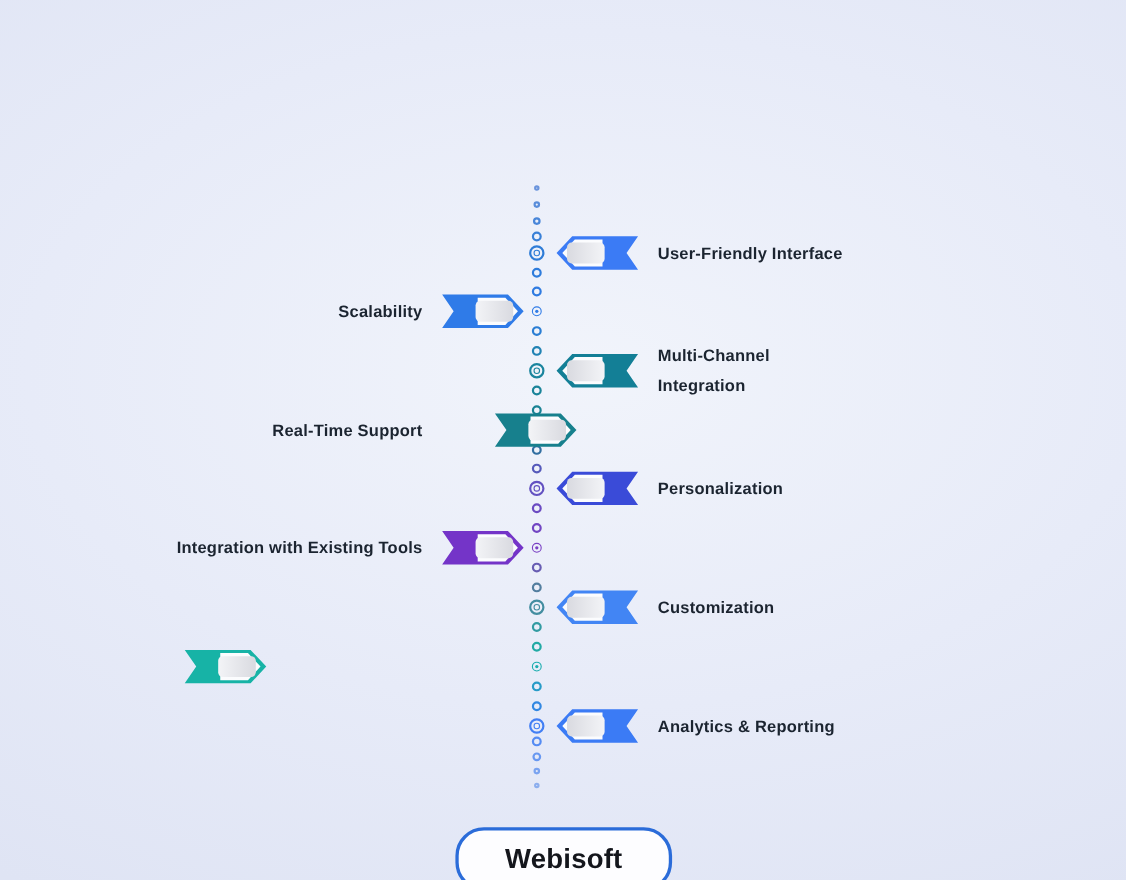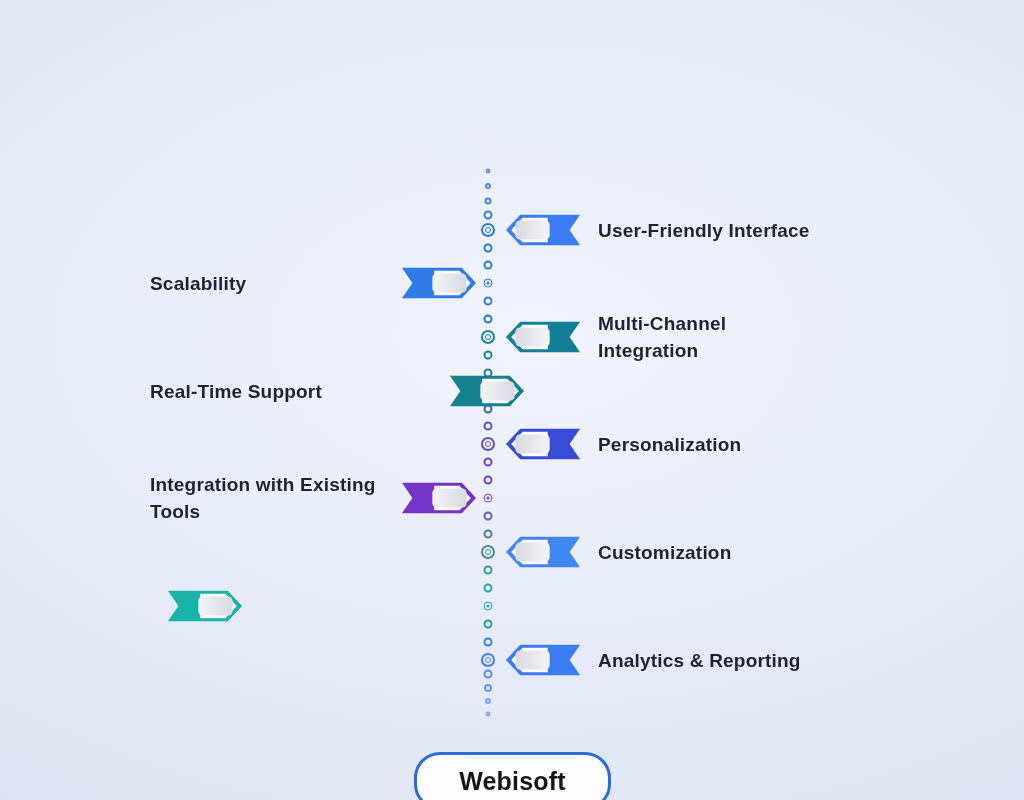--- a/index.html
+++ b/index.html
@@ -11,23 +11,23 @@
   .title{position:absolute;top:44px;left:0;width:1024px;text-align:center;line-height:1.3;}
   .title-line1{font-size:34px;font-weight:600;color:#0c0e14;letter-spacing:.3px;}
   .title-line2{font-size:36px;font-weight:700;letter-spacing:.3px;margin-top:4px;}
   .timeline{position:absolute;left:0;top:0;width:1024px;height:800px;pointer-events:none;}
   .dot{position:absolute;border-radius:50%;box-sizing:border-box;transform:translate(-50%,-50%);}
   .ring{background:transparent;}
   .node-outer{display:flex;align-items:center;justify-content:center;}
   .row{position:absolute;display:flex;align-items:center;}
   .row .spacer{flex:0 0 15px;}
   .item-label{
-    font-size:19px;font-weight:600;color:#1b2430;letter-spacing:.2px;line-height:27px;
+    font-size:15px;font-weight:600;color:#1b2430;letter-spacing:.2px;line-height:27px;
   }
-  .row-left .item-label{width:234px;text-align:left;}
+  .row-left .item-label{width:234px;text-align:right;}
   .row-right .item-label{max-width:240px;}
   .row-right.narrow .item-label{max-width:150px;}
   .arrow-svg{flex:0 0 80px;display:block;}
   .brand-badge{
     position:absolute;left:414px;top:752px;width:197px;height:58px;
     background:#fdfdff;border:3px solid #2b6cd9;border-radius:26px;
     box-sizing:border-box;display:flex;align-items:center;justify-content:center;
   }
   .brand-name{font-size:25px;font-weight:700;color:#14161c;letter-spacing:.2px;}
 </style>

